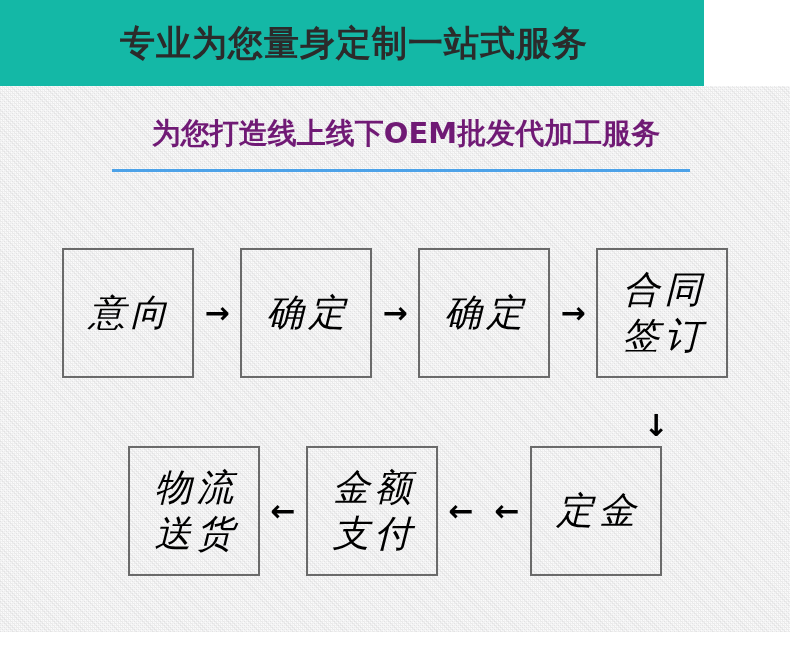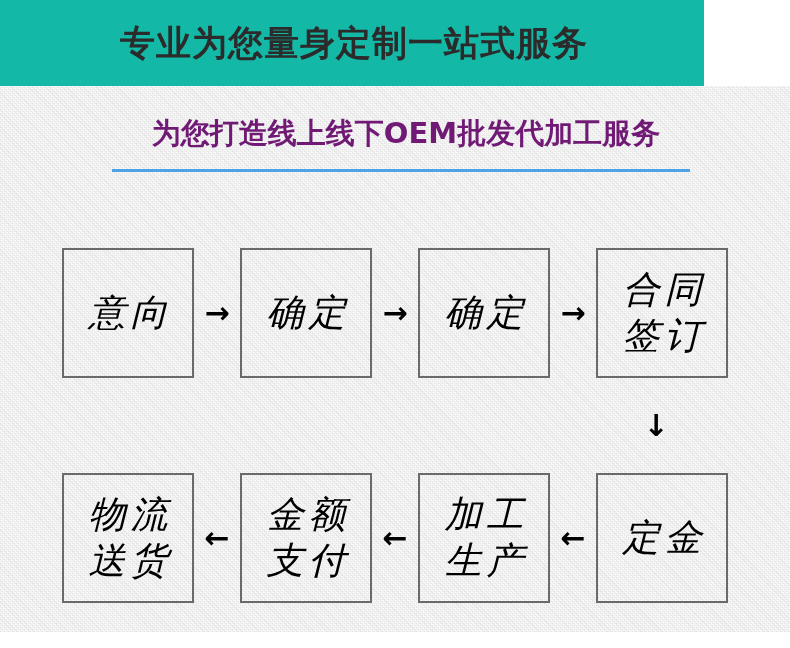--- a/index.html
+++ b/index.html
@@ -90,21 +90,21 @@
   .row {
     position: absolute;
     left: 0;
     width: 790px;
     height: 130px;
     display: flex;
     align-items: center;
     justify-content: center;
   }
   .row-top { top: 248px; }
-  .row-bottom { top: 473px; }
+  .row-bottom { top: 446px; }
 
   .node {
     box-sizing: border-box;
     width: 132px;
     height: 130px;
     border: 2px solid #6a6a6a;
     background: transparent;
     display: flex;
     flex-direction: column;
     align-items: center;
@@ -204,24 +204,20 @@
 
     <div class="connector">←</div>
 
     <div class="node">
       <div class="node-line">金额</div>
       <div class="node-line">支付</div>
     </div>
 
     <div class="connector">←</div>
 
-    <div class="node">
-      <div class="node-line">加工</div>
-      <div class="node-line">生产</div>
-    </div>
 
     <div class="connector">←</div>
 
     <div class="node">
       <div class="node-line">定金</div>
     </div>
 
   </div>
 
 </div>

